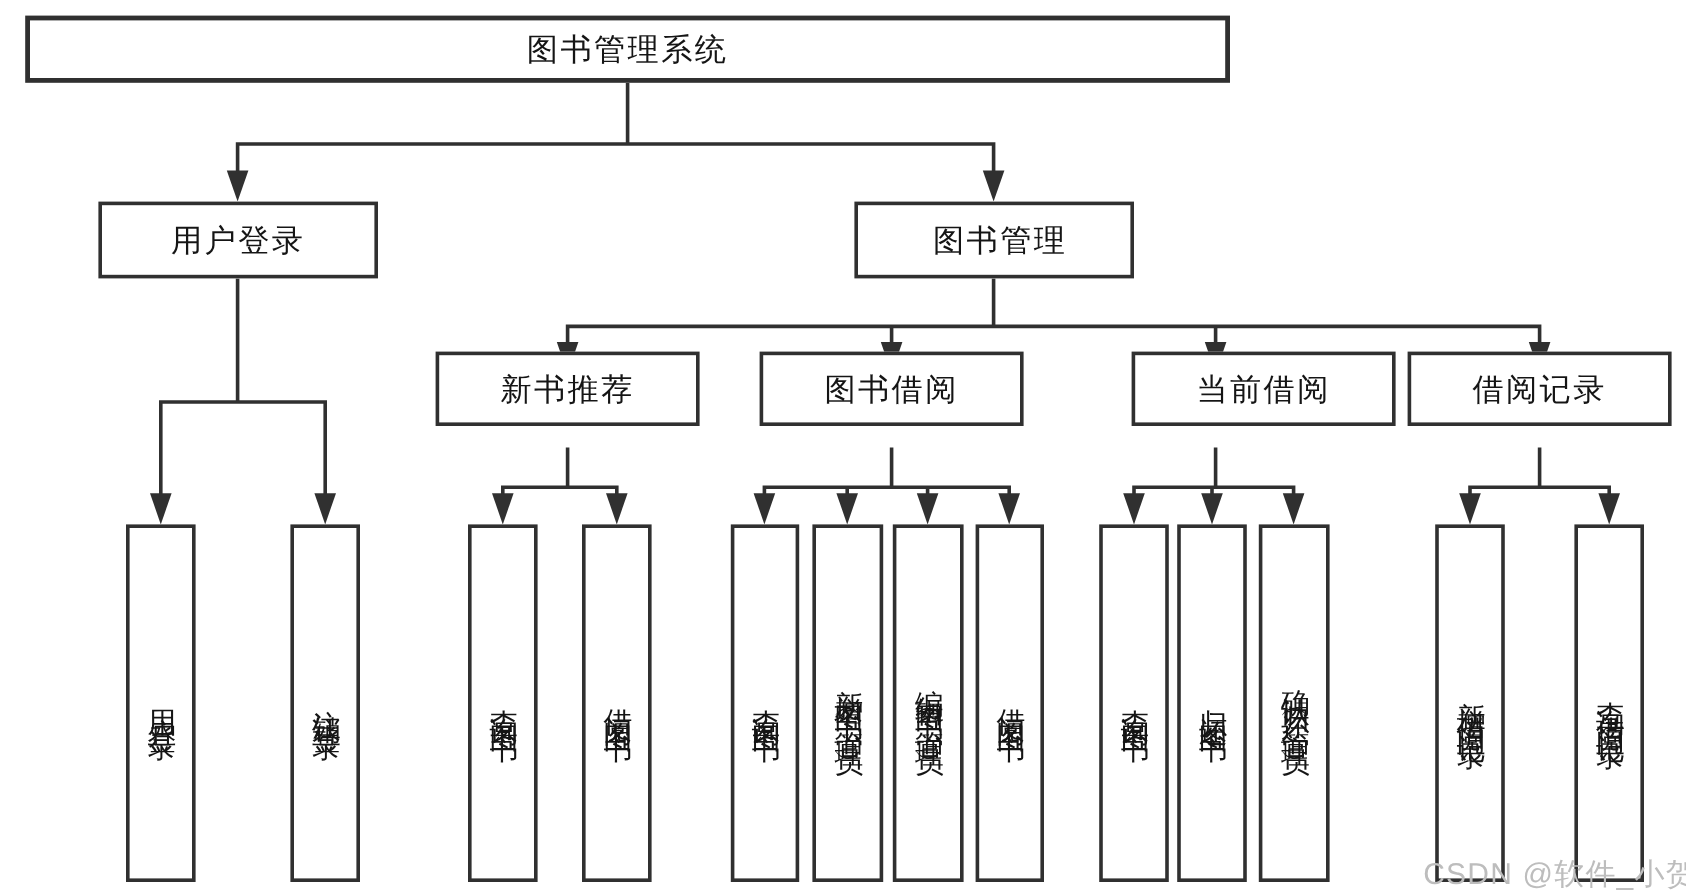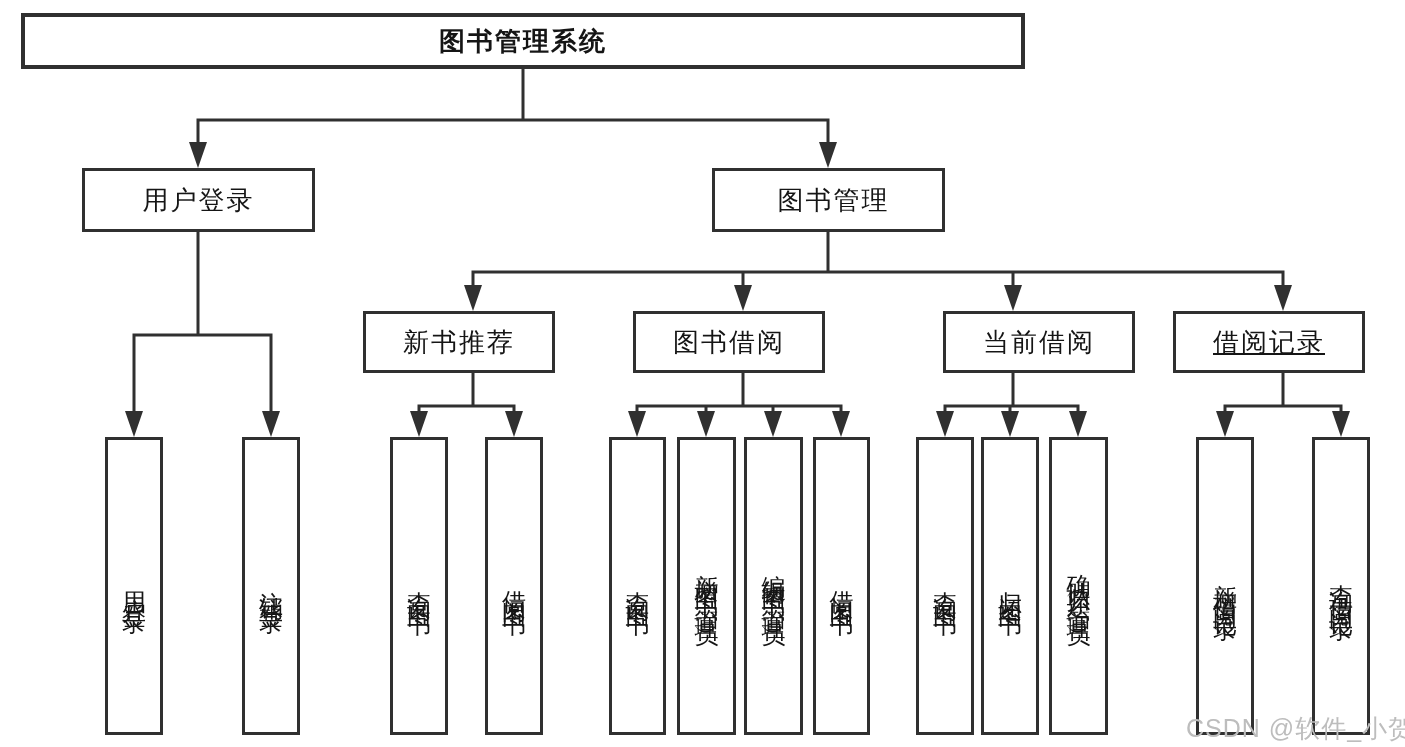--- a/index.html
+++ b/index.html
@@ -19,24 +19,23 @@
     border:3px solid #303030;
     display:flex;align-items:center;justify-content:center;
     z-index:1;
     font-size:26px;
     letter-spacing:2px;
     white-space:nowrap;
   }
   .node.root{
     left:21px;top:13px;width:1004px;height:56px;
     border-width:4px;
-    font-weight:bold;
   }
   .node.l2{width:233px;height:64px;top:168px;}
-  .node.l3{width:192px;height:62px;top:311px;}
+  .node.l3{width:220px;height:62px;top:293px;}
   .leaf{
     position:absolute;
     box-sizing:border-box;
     top:437px;height:298px;width:58px;
     background:#ffffff;
     border:3px solid #303030;
     display:flex;align-items:center;justify-content:center;
     z-index:1;
     writing-mode:vertical-lr;
     text-orientation:mixed;
@@ -103,21 +102,21 @@
   </svg>
 
   <div class="node root">图书管理系统</div>
 
   <div class="node l2" style="left:82px;">用户登录</div>
   <div class="node l2" style="left:712px;padding-left:10px;">图书管理</div>
 
   <div class="node l3" style="left:363px;">新书推荐</div>
   <div class="node l3" style="left:633px;text-align:right;">图书借阅</div>
   <div class="node l3" style="left:903px;margin-left:40px;">当前借阅</div>
-  <div class="node l3" style="left:1173px;text-decoration:underline;">借阅记录</div>
+  <div class="node l3" style="left:1173px;">借阅记录</div>
 
   <div class="leaf" style="left:105px;">用户登录</div>
   <div class="leaf" style="left:242px;">注销登录</div>
 
   <div class="leaf" style="left:390px;">查询图书</div>
   <div class="leaf" style="left:485px;">借阅图书</div>
 
   <div class="leaf" style="left:609px;width:57px;">查询图书</div>
   <div class="leaf" style="left:677px;width:59px;">新增图书（管理员）</div>
   <div class="leaf" style="left:744px;width:59px;">编辑图书（管理员）</div>

